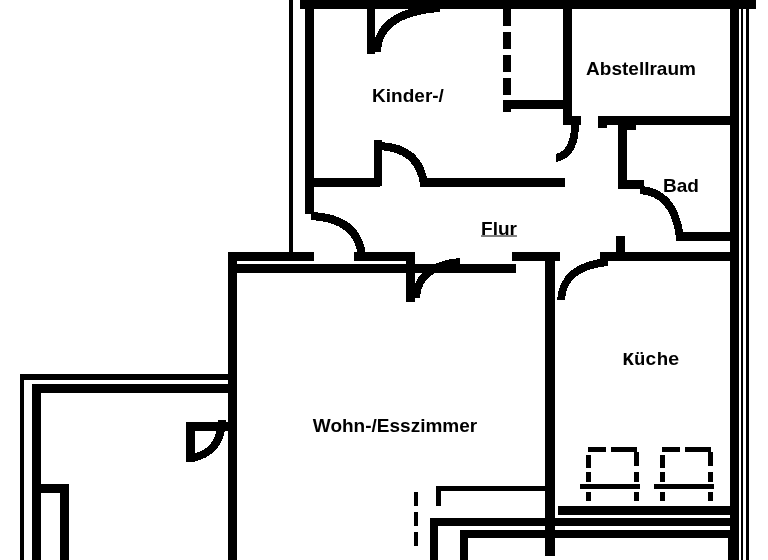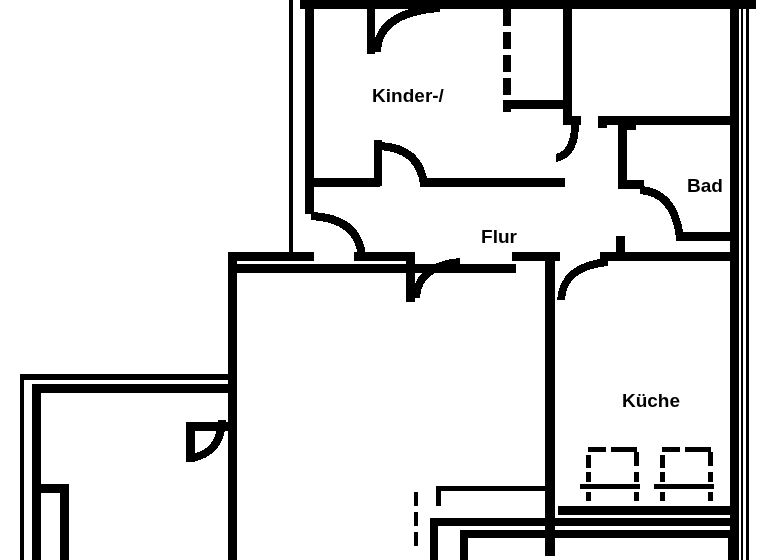--- a/index.html
+++ b/index.html
@@ -200,22 +200,24 @@
 
       <rect x="545" y="498" width="10" height="58"></rect>
 
     </g>
   </svg>
 
   <div class="room-label two-line" style="left:408px; top:95px;">
     <div>Kinder-/</div>
   </div>
 
-
-  <div class="room-label" style="left:681px; top:185px;margin-left:24px;">Bad</div>
-
-  <div class="room-label" style="left:499px; top:236px;">Flur</div>
-
-  <div class="room-label" style="left:651px; top:400px;">Küche</div>
-
+  <div class="room-label" style="left:641px; top:68px;">Abstellraum</div>
+
+  <div class="room-label" style="left:681px; top:185px;">Bad</div>
+
+  <div class="room-label" style="left:499px; top:228px;text-decoration:underline;">Flur</div>
+
+  <div class="room-label" style="left:651px; top:360px;font-family:Liberation Mono, monospace;">Küche</div>
+
+  <div class="room-label" style="left:395px; top:425px;">Wohn-/Esszimmer</div>
 
 
 </div>
 
 </body></html>

